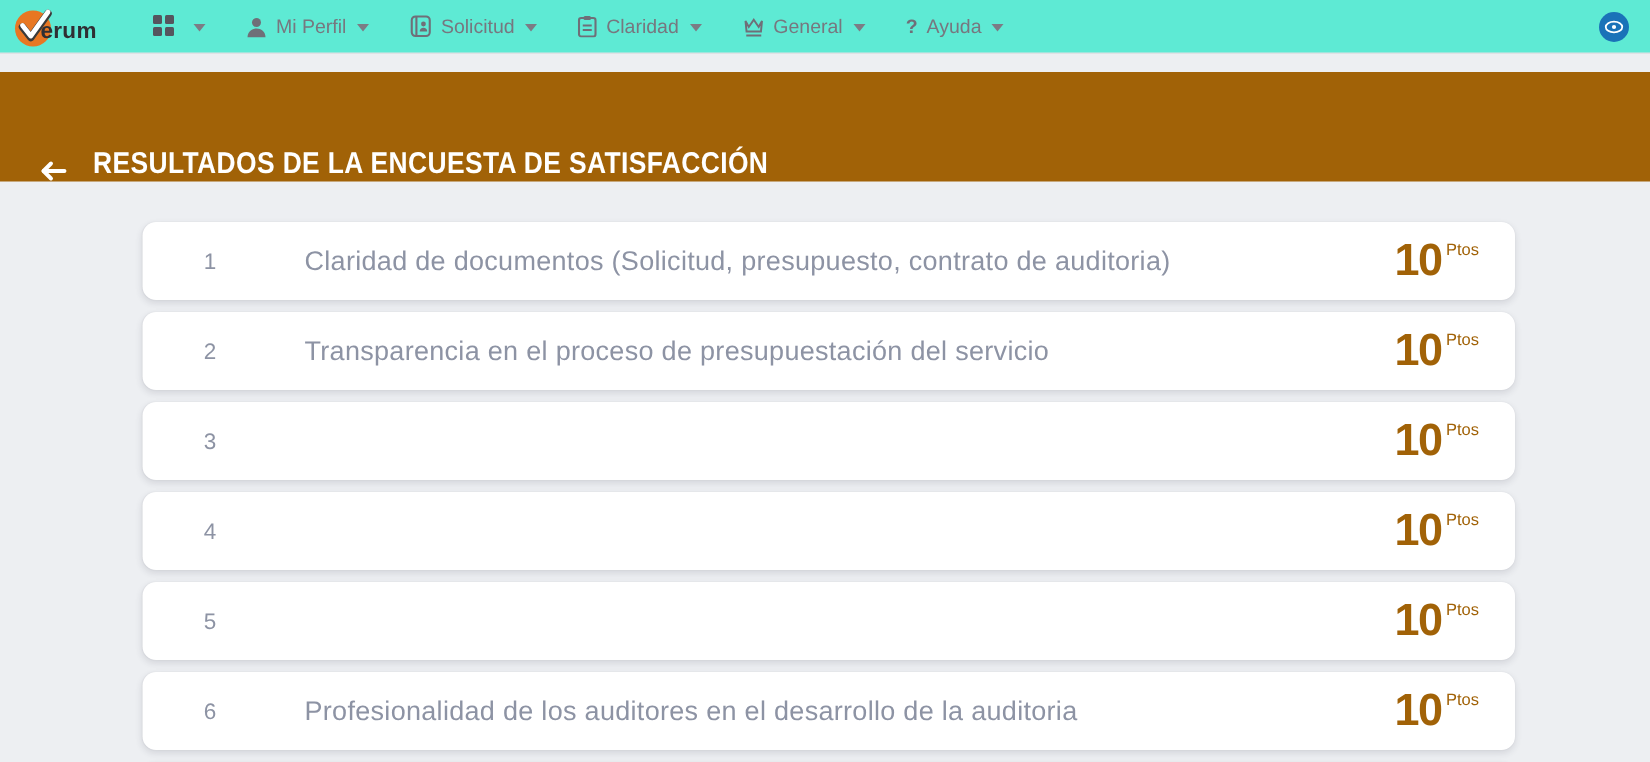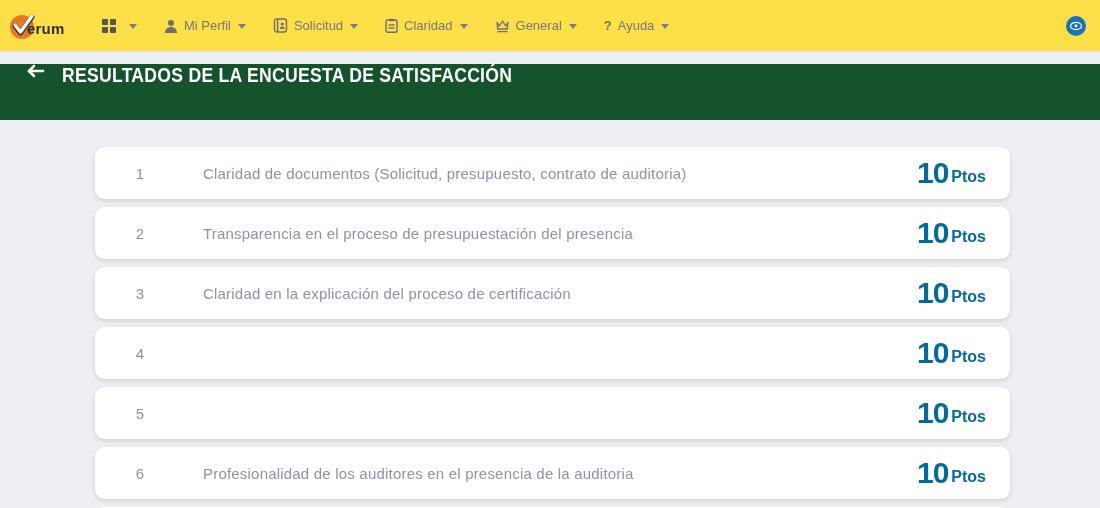--- a/index.html
+++ b/index.html
@@ -4,54 +4,54 @@
 <style>
   * { box-sizing: border-box; margin: 0; padding: 0; }
   html, body {
     width: 1100px; height: 508px; overflow: hidden;
     background: #edeff2;
     font-family: "Liberation Sans", sans-serif;
   }
 
   
   .topnav {
-    height: 52px; background: #fde047;
+    height: 36px; background: #5eead4;
     border-bottom: 1px solid #e1e1e5;
     display: flex; align-items: center;
     padding: 0 14px 0 8px;
   }
   .logo { display: flex; align-items: center; cursor: pointer; width: 92px; }
   .logo svg { overflow: visible; }
   .logo-text {
     font-size: 15px; font-weight: bold; color: #2f2f33;
     margin-left: -9px; margin-top: 6px; letter-spacing: 0.2px;
   }
-  .menu { display: flex; align-items: center; margin-left: 2px; }
+  .menu { display: flex; align-items: flex-start; margin-left: 2px; }
   .menu-item {
     display: flex; align-items: center;
     color: #77777f; font-size: 13px;
     margin-right: 27px; cursor: pointer; white-space: nowrap;
   }
   .menu-item .mi-icon { display: inline-flex; margin-right: 6px; color: #6f6f78; }
   .caret {
     width: 0; height: 0; margin-left: 7px; margin-top: 2px;
     border-left: 4px solid transparent; border-right: 4px solid transparent;
     border-top: 5px solid #7c7c85;
   }
   .q-glyph { font-weight: bold; font-size: 13px; color: #6f6f78; margin-right: 6px; }
   .avatar {
     margin-left: auto; width: 20px; height: 20px; border-radius: 50%;
     background: #1a72b8; display: flex; align-items: center; justify-content: center;
     cursor: pointer;
   }
 
   
   .titlebar {
-    margin-top: 12px; height: 56px; background: #14532d;
-    display: flex; align-items: flex-start; padding-left: 26px;
+    margin-top: 12px; height: 73px; background: #a16207;
+    display: flex; align-items: flex-end; padding-left: 26px;
   }
   .back-arrow { color: #ffffff; display: inline-flex; cursor: pointer; }
   .page-title {
     color: #ffffff; font-size: 20px; font-weight: bold;
     letter-spacing: 0.3px; margin-left: 16px;
     transform: scaleX(0.88); transform-origin: left center;
     white-space: nowrap;
   }
 
   
@@ -59,24 +59,24 @@
   .card {
     height: 52px; background: #ffffff; border-radius: 9px;
     box-shadow: 0 2px 5px rgba(50,50,70,0.14), 0 0 1px rgba(50,50,70,0.08);
     margin-bottom: 8px;
     display: flex; align-items: center;
   }
   .num {
     width: 30px; margin-left: 30px; text-align: center;
     color: #8d93a4; font-size: 15px;
   }
-  .label { margin-left: 48px; color: #8d93a4; font-size: 15px; letter-spacing: 0.2px; }
-  .score { margin-left: auto; margin-right: 24px; display: flex; align-items: flex-end; color: #0369a1; }
+  .label { margin-left: 48px; color: #8d93a4; font-size: 18px; letter-spacing: 0.2px; }
+  .score { margin-left: auto; margin-right: 24px; display: flex; color: #a16207; }
   .score-val { font-size: 30px; font-weight: bold; line-height: 0.85; letter-spacing: -1px; }
-  .score-unit { font-size: 16px; font-weight: bold; margin-left: 3px; }
+  .score-unit { font-size: 11px; font-weight: normal; margin-left: 3px; }
   .card.partial { box-shadow: 0 1px 3px rgba(50,50,70,0.10); }
 </style>
 </head>
 <body>
 
 <div class="topnav">
 
   <div class="logo">
     <span style="display:inline-flex;">
       <svg width="28" height="28" viewBox="0 0 28 28">
@@ -185,30 +185,29 @@
     <span class="num">1</span>
     <span class="label">Claridad de documentos (Solicitud, presupuesto, contrato de auditoria)</span>
     <span class="score">
       <span class="score-val">10</span>
       <span class="score-unit">Ptos</span>
     </span>
   </div>
 
   <div class="card">
     <span class="num">2</span>
-    <span class="label">Transparencia en el proceso de presupuestación del presencia</span>
+    <span class="label">Transparencia en el proceso de presupuestación del servicio</span>
     <span class="score">
       <span class="score-val">10</span>
       <span class="score-unit">Ptos</span>
     </span>
   </div>
 
   <div class="card">
     <span class="num">3</span>
-    <span class="label">Claridad en la explicación del proceso de certificación</span>
     <span class="score">
       <span class="score-val">10</span>
       <span class="score-unit">Ptos</span>
     </span>
   </div>
 
   <div class="card">
     <span class="num">4</span>
     <span class="score">
       <span class="score-val">10</span>
@@ -219,21 +218,21 @@
   <div class="card">
     <span class="num">5</span>
     <span class="score">
       <span class="score-val">10</span>
       <span class="score-unit">Ptos</span>
     </span>
   </div>
 
   <div class="card">
     <span class="num">6</span>
-    <span class="label">Profesionalidad de los auditores en el presencia de la auditoria</span>
+    <span class="label">Profesionalidad de los auditores en el desarrollo de la auditoria</span>
     <span class="score">
       <span class="score-val">10</span>
       <span class="score-unit">Ptos</span>
     </span>
   </div>
 
   <div class="card partial"></div>
 
 </div>
 

